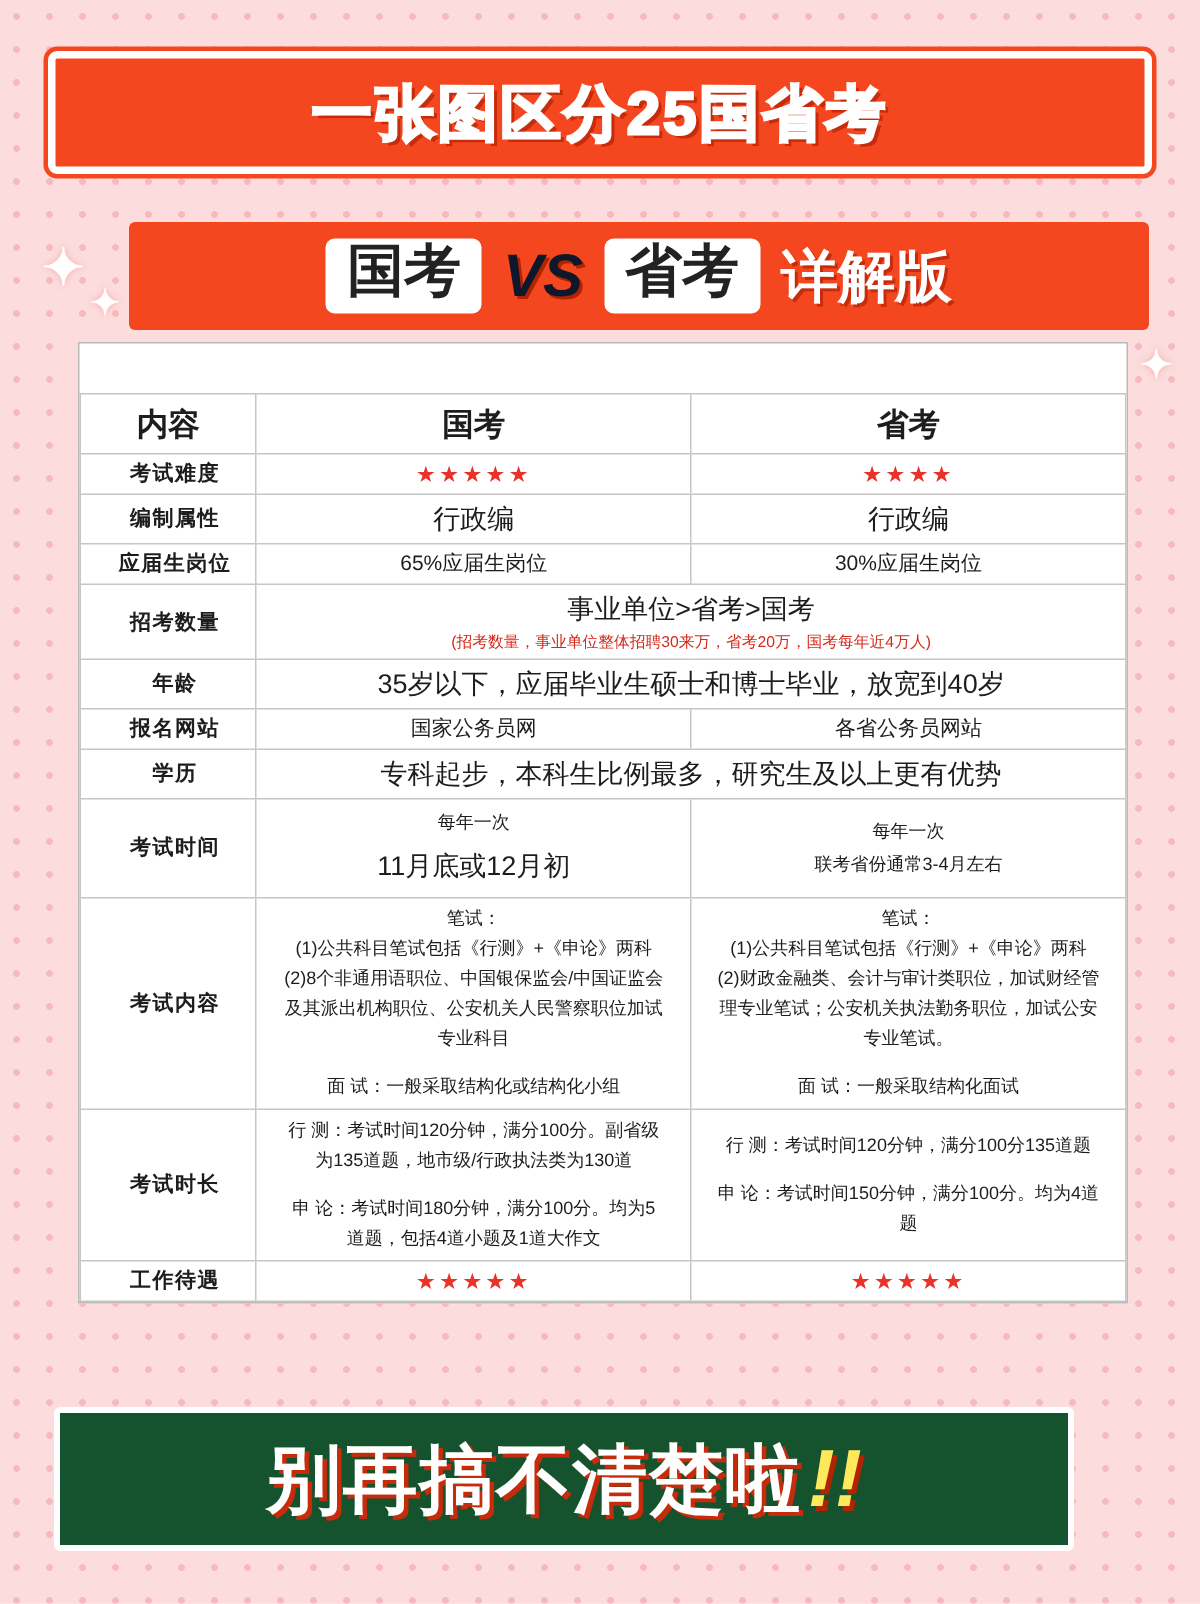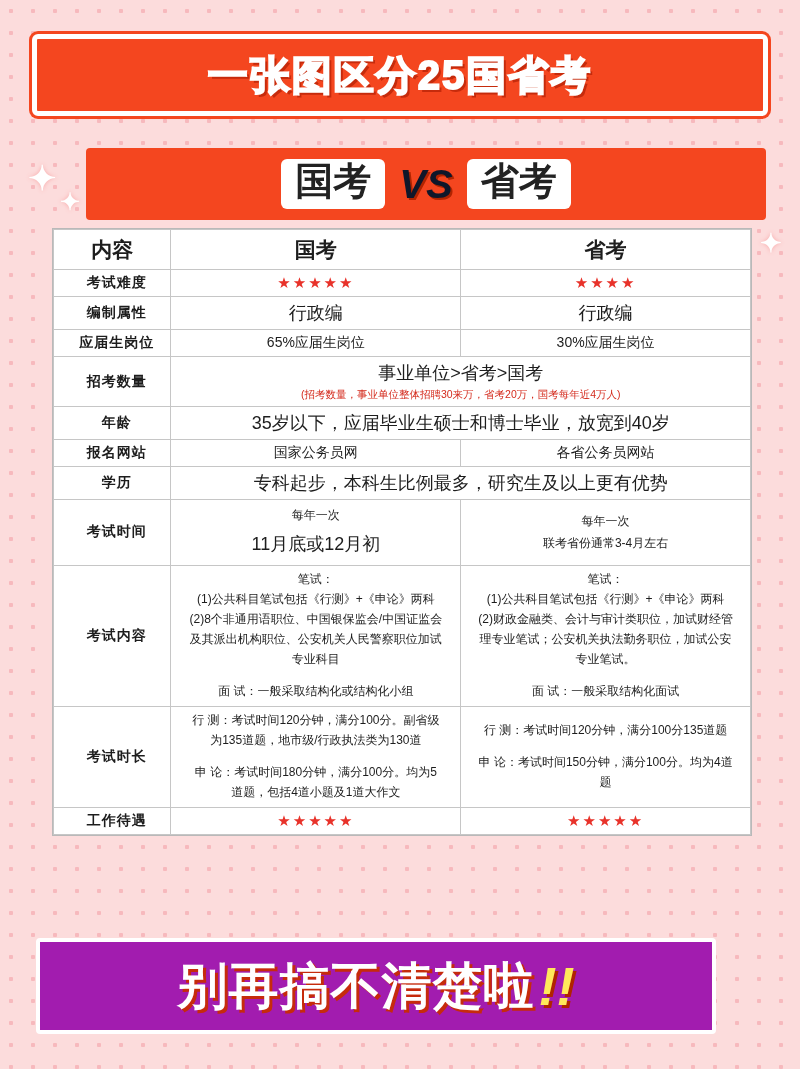--- a/index.html
+++ b/index.html
@@ -116,20 +116,21 @@
     top: 228px;
     width: 700px;
     background: #ffffff;
     border: 1px solid #b9b9b9;
   }
   table {
     width: 100%;
     border-collapse: collapse;
     font-size: 13px;
     color: #1d1d1d;
+    margin-top: 33px;
   }
   th, td {
     border: 1px solid #c6c6c6;
     padding: 4px 6px;
     vertical-align: middle;
   }
   thead th {
     font-size: 21px;
     font-weight: bold;
     height: 40px;
@@ -155,21 +156,21 @@
   .cell-body p { margin: 0 0 2px 0; }
   .cell-body .gap { height: 12px; }
 
   
   .bottom-banner {
     position: absolute;
     left: 36px;
     top: 938px;
     width: 680px;
     height: 96px;
-    background: #a21caf;
+    background: #14532d;
     border: 4px solid #ffffff;
     border-radius: 4px;
     display: flex;
     align-items: center;
     justify-content: center;
   }
   .bottom-text {
     color: #ffffff;
     font-size: 50px;
     font-weight: bold;
@@ -196,20 +197,21 @@
   <div class="title-text">一张图区分25国省考</div>
 
   <span class="spark s1">✦</span>
   <span class="spark s2">✦</span>
   <span class="spark s3">✦</span>
 
   <div class="sub-banner">
     <span class="chip">国考</span>
     <span class="vs">VS</span>
     <span class="chip">省考</span>
+    <span class="sub-tail">详解版</span>
   </div>
 
   <div class="table-wrap">
     <table>
       <colgroup>
         <col class="col-label">
           <col class="col-mid">
           <col class="col-right">
       </colgroup>
       <thead>

